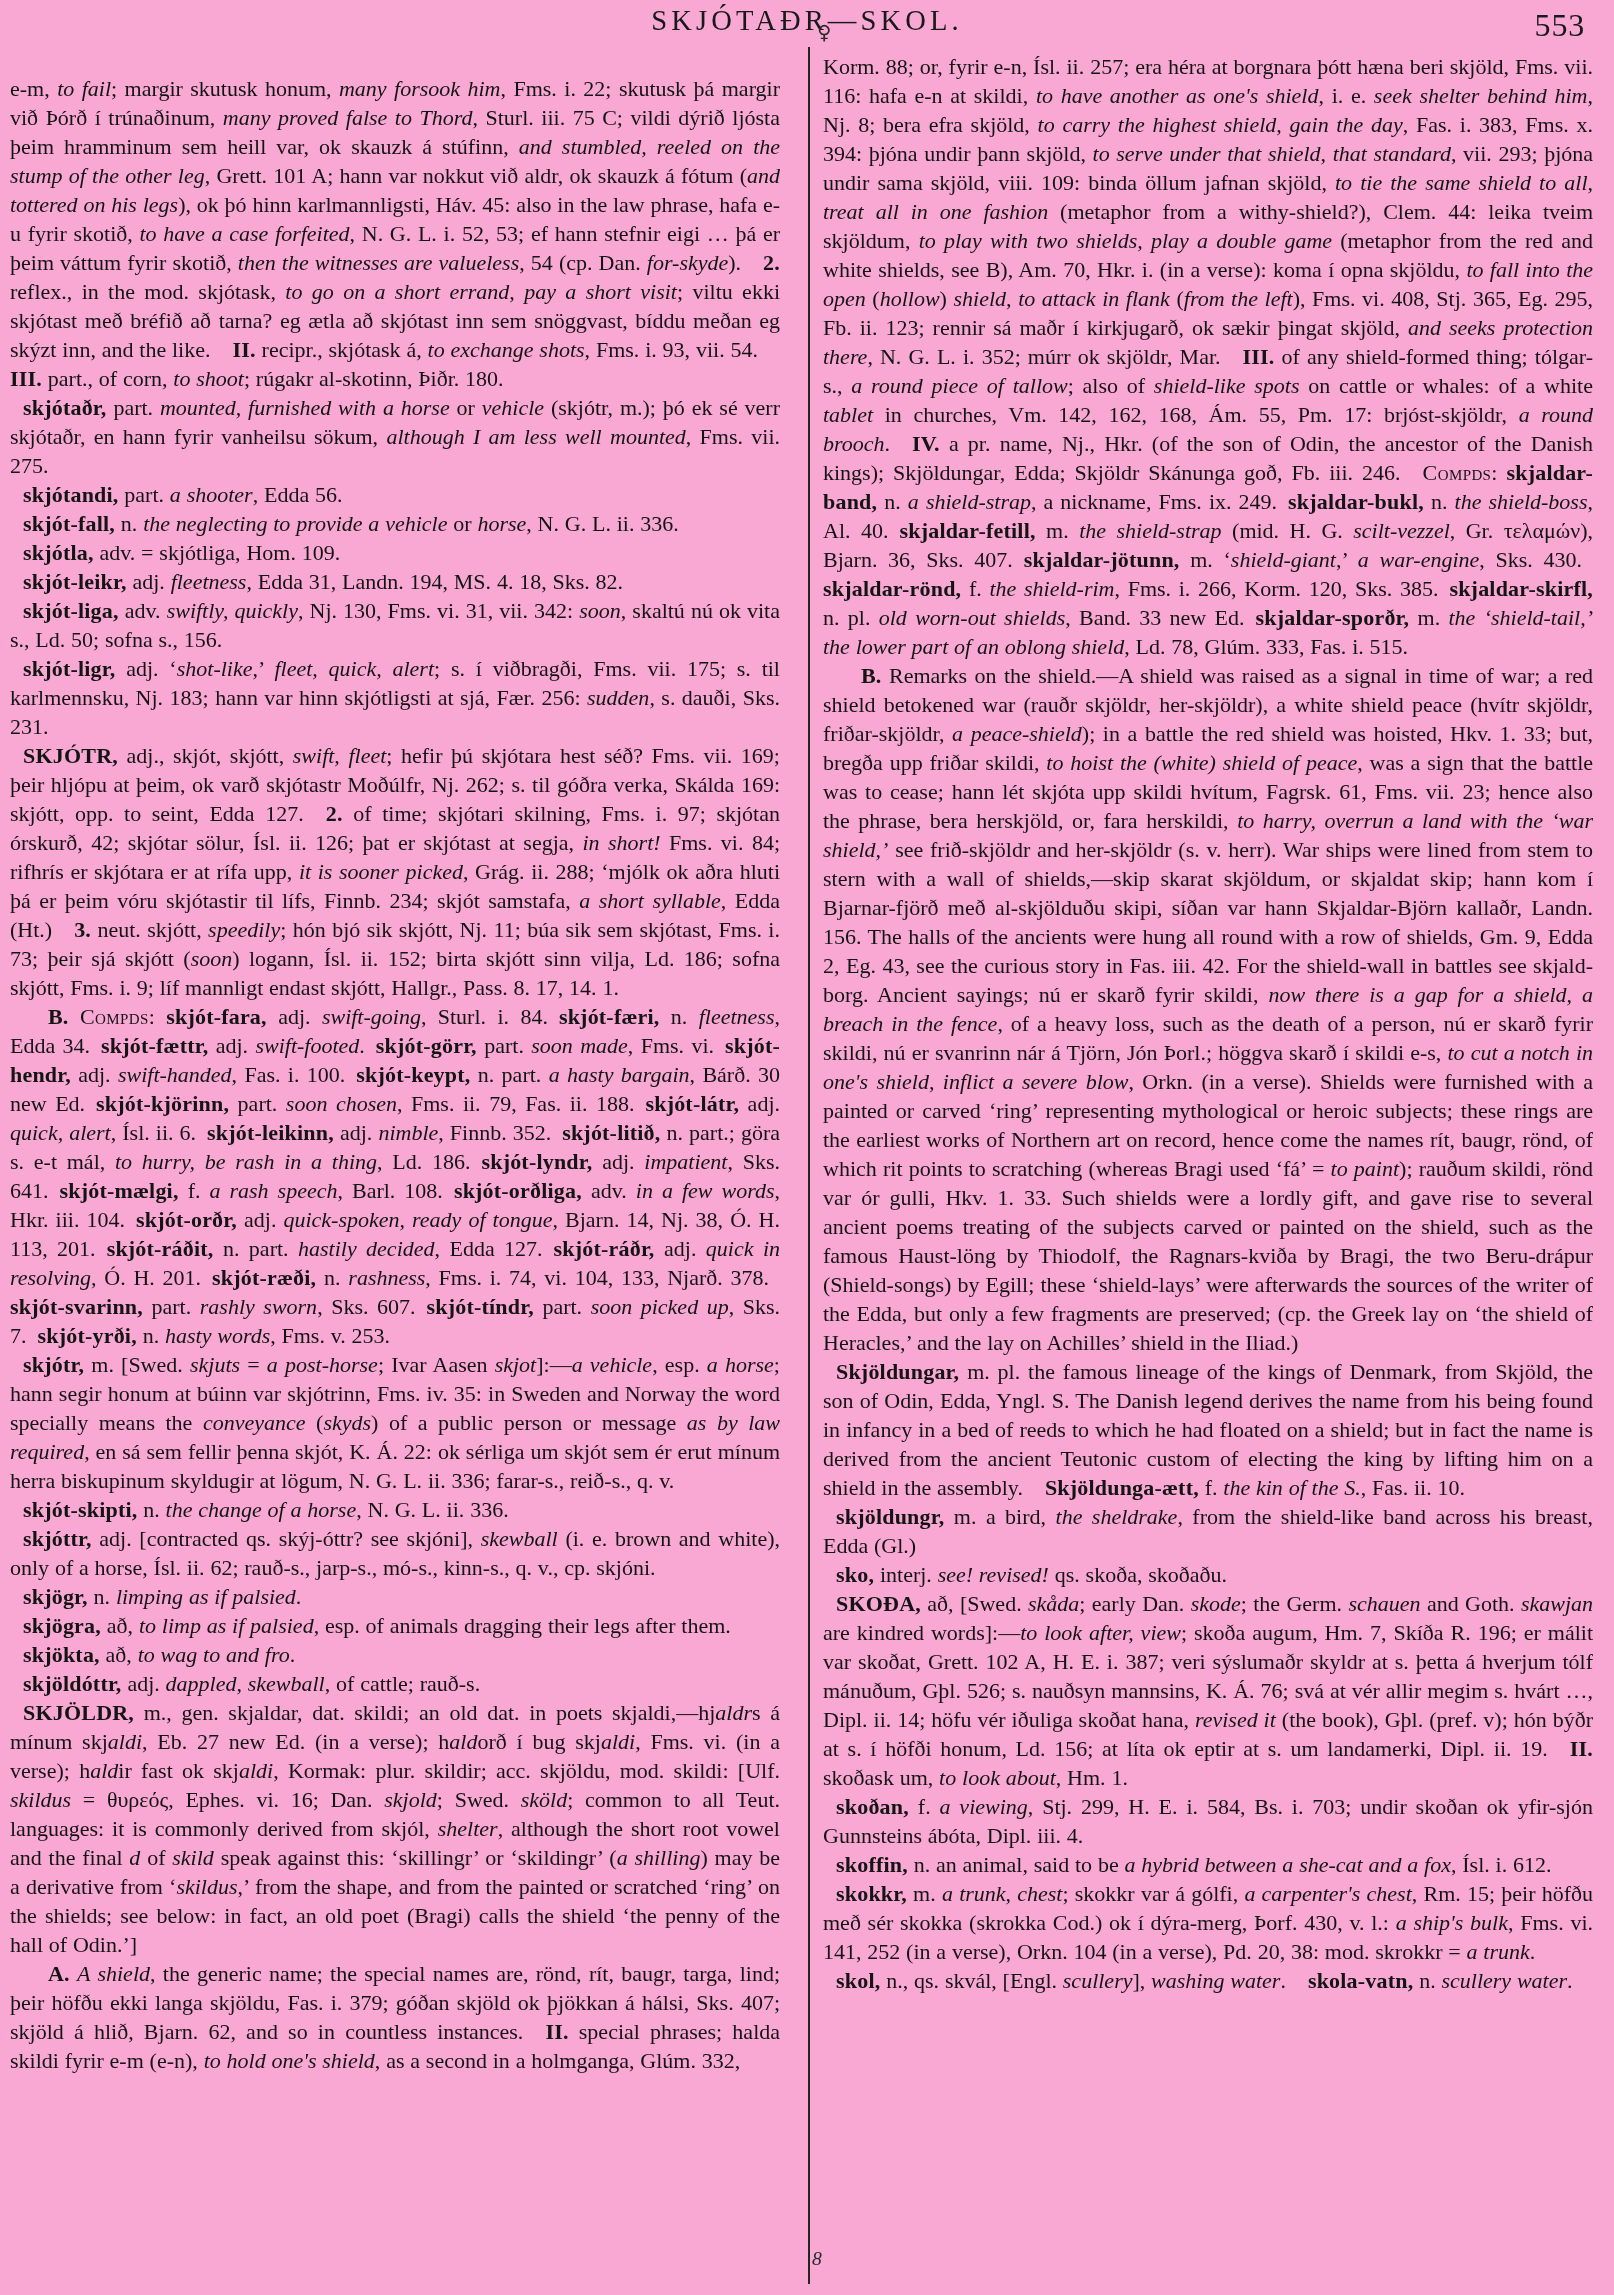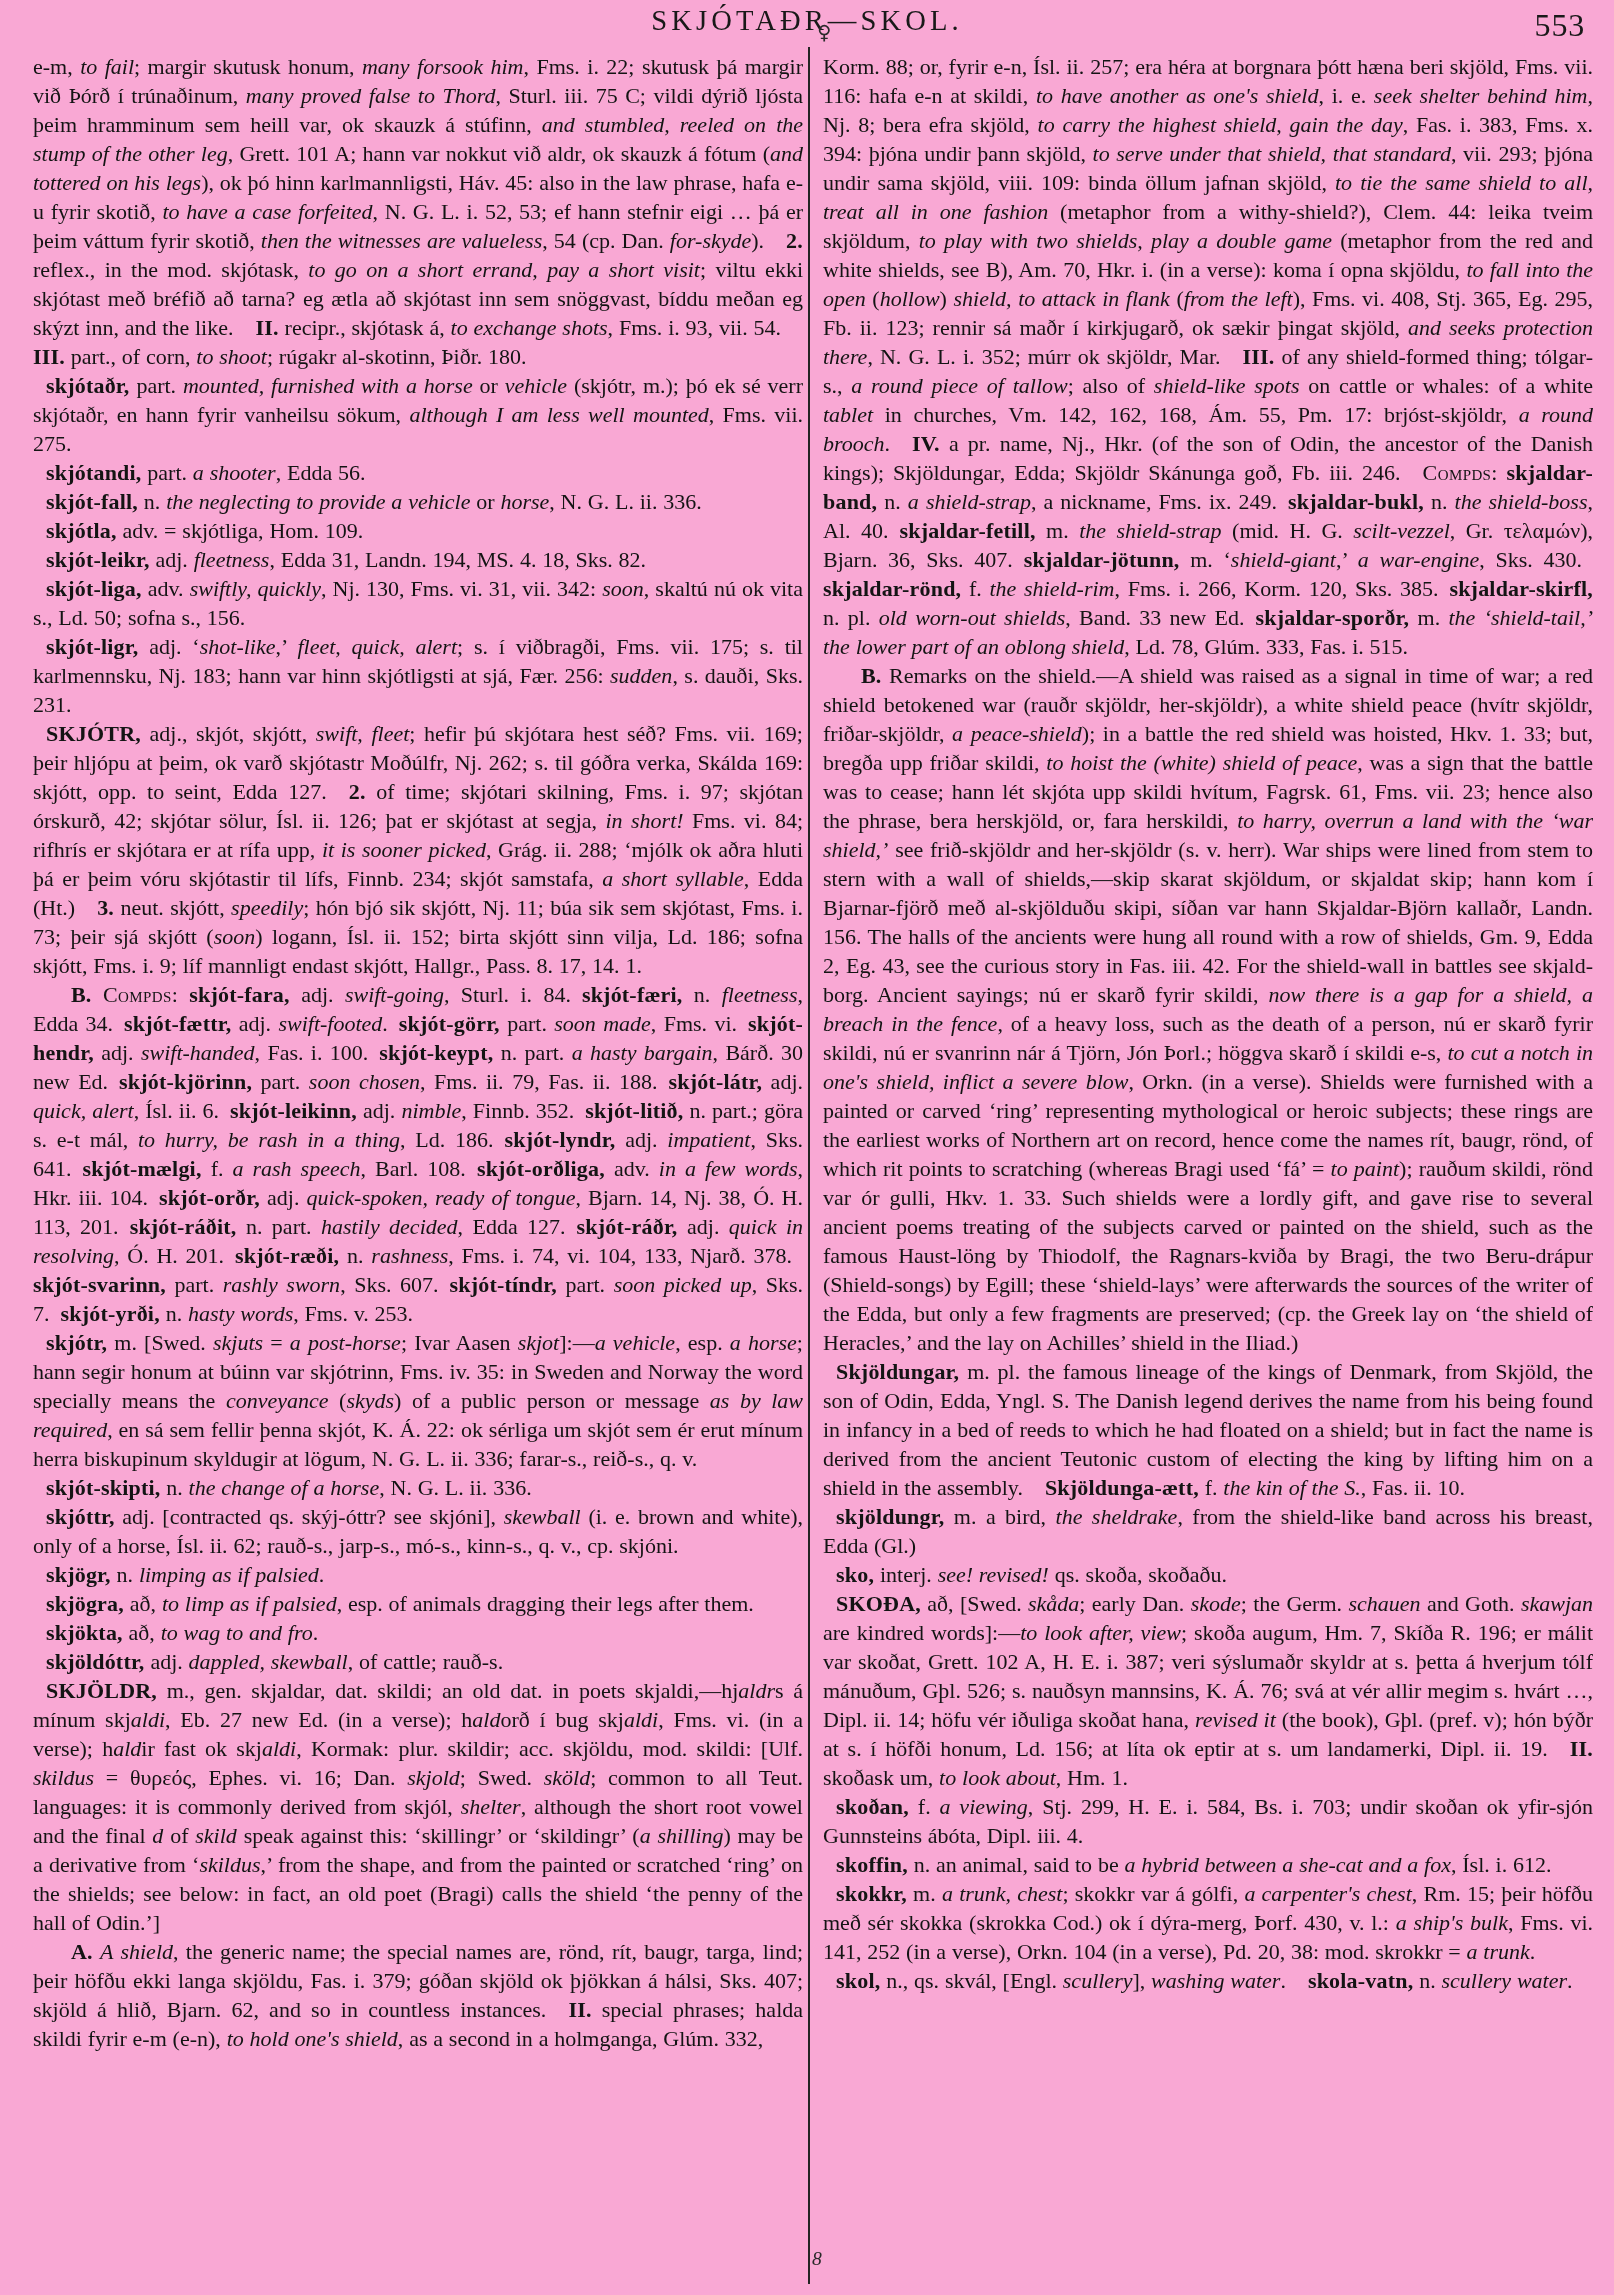--- a/index.html
+++ b/index.html
@@ -19,21 +19,21 @@
     color:#191919;
   }
   .page-number {
     position:absolute; top:6.5px; right:29px;
     font-size:32px; letter-spacing:0.8px; color:#191919;
   }
   .column {
     position:absolute; top:52px; bottom:4.9px; width:770px;
     overflow:hidden;
   }
-  .column-left  { left:33px; }
+  .column-left  { left:10px;margin-top:22px; }
   .column-right { left:823px; }
   .rule {
     position:absolute; top:47px; bottom:11.4px; left:808px; width:1.6px;
     background:#242424;
   }
   .para {
     margin:0; text-align:justify; text-justify:inter-word;
     font-size:22px; line-height:29px;
     word-spacing:0.3px;
   }

